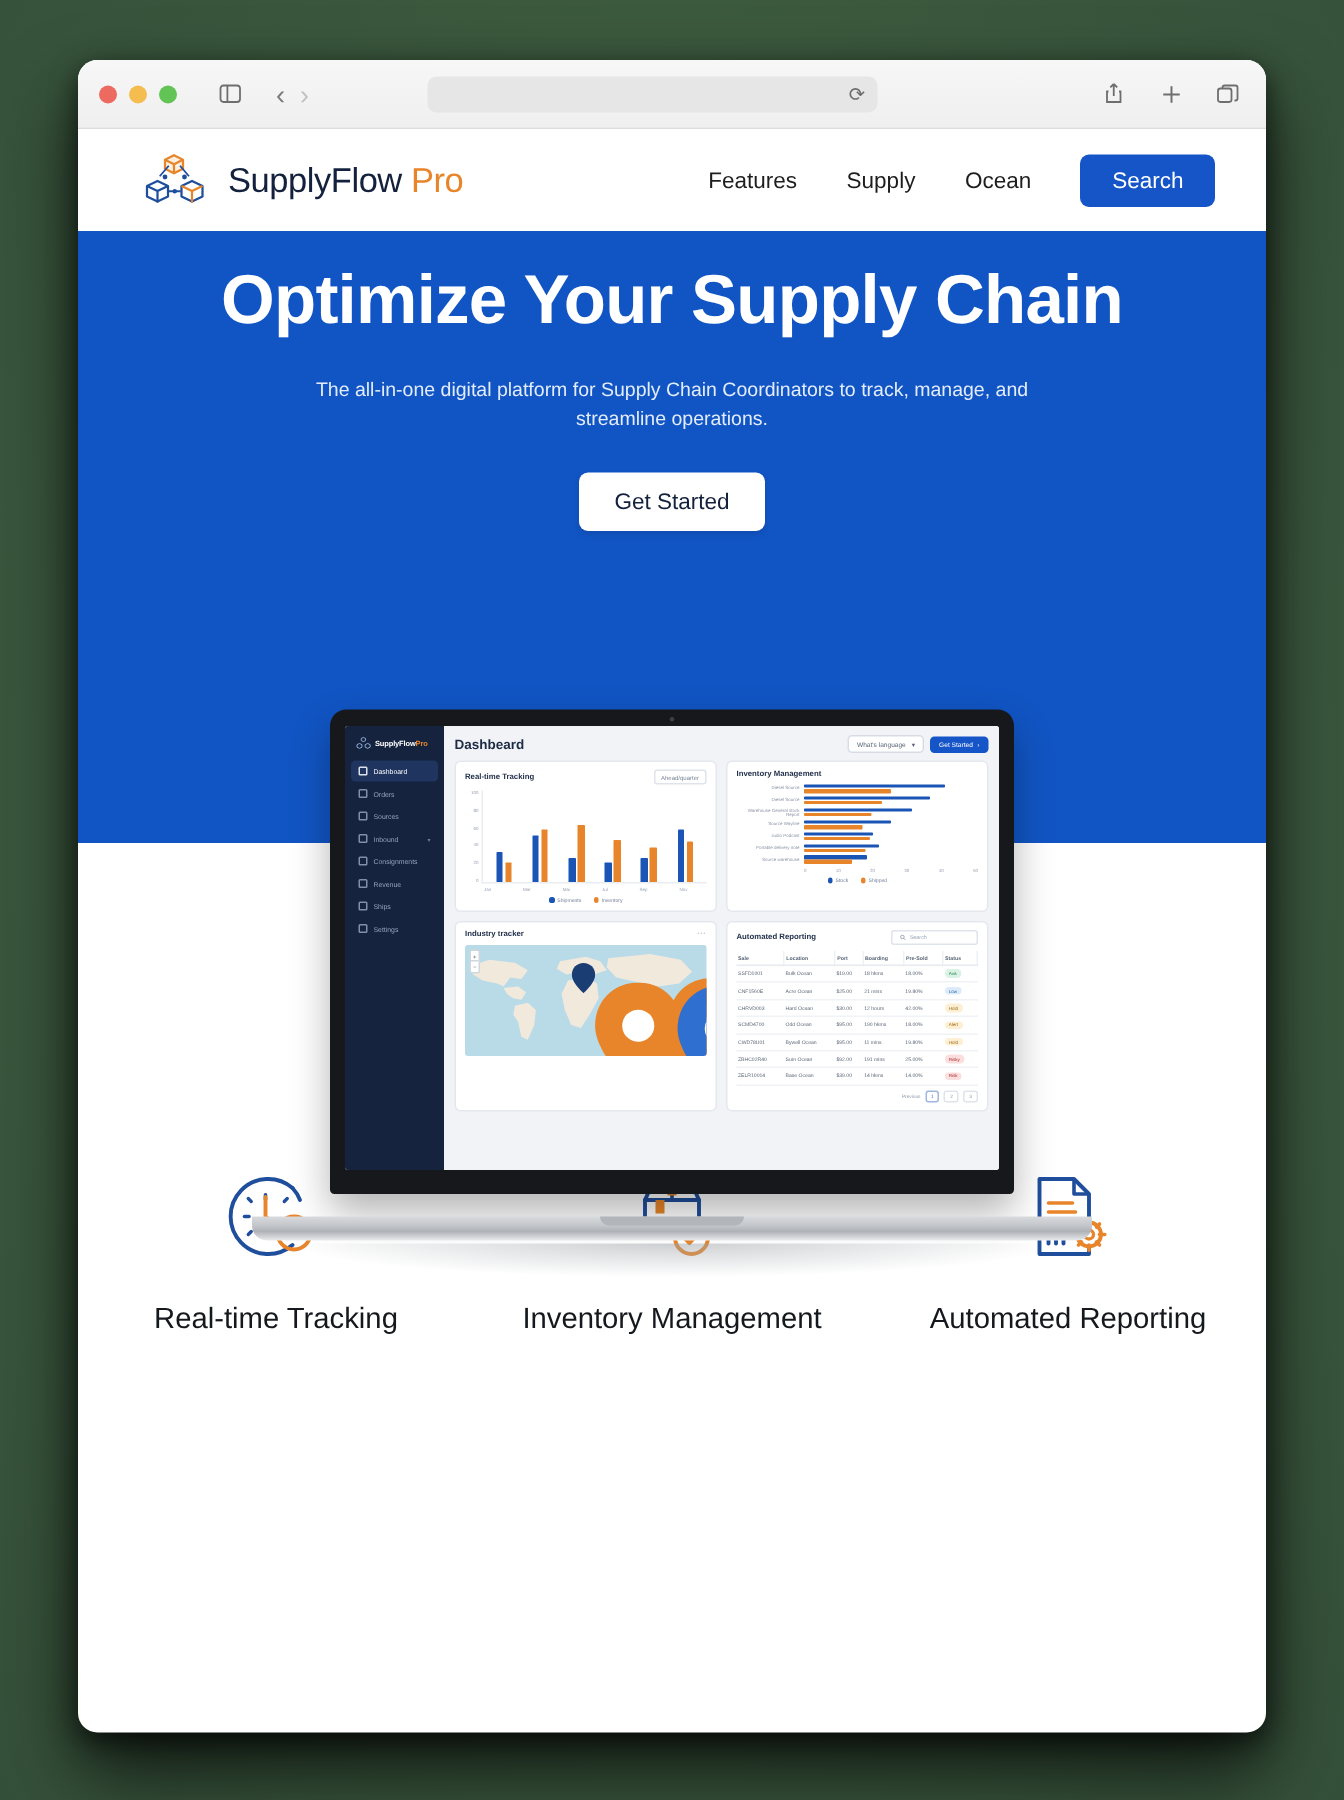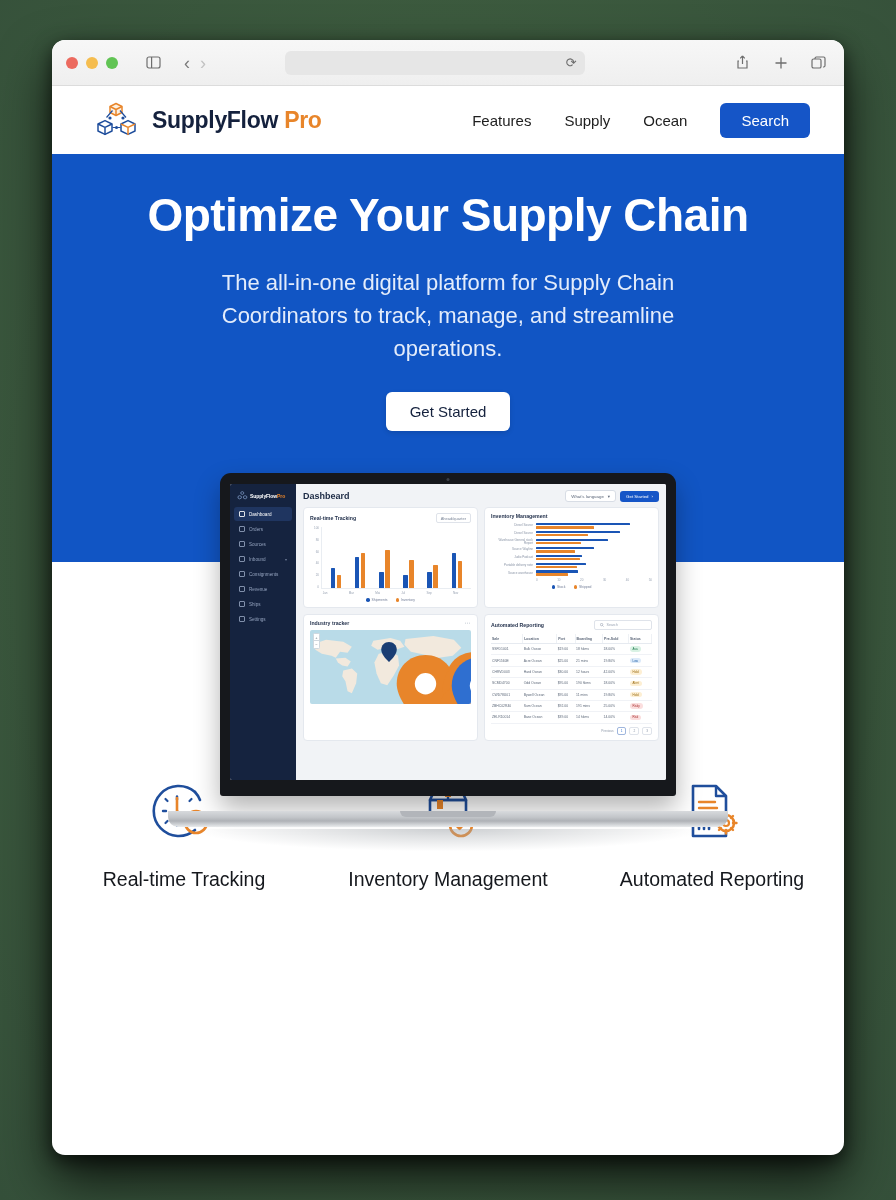--- a/index.html
+++ b/index.html
@@ -61,21 +61,21 @@
 
   
   .site-header {
     height: 68px;
     background: #fff;
     display: flex; align-items: center;
     padding: 0 34px 0 42px;
   }
   .logo-wrap { display: flex; align-items: center; gap: 12px; }
   .logo-mark { width: 46px; height: 38px; }
-  .logo-text { font-size: 23px; font-weight: bold; color: #14213d; letter-spacing: -.3px; white-space: nowrap; }
+  .logo-text { font-size: 23px; font-weight: normal; color: #14213d; letter-spacing: -.3px; white-space: nowrap; }
   .logo-text .pro { color: #e8852a; }
 
   .nav { margin-left: auto; display: flex; align-items: center; gap: 33px; }
   .nav-link { font-size: 15px; color: #1e1e1e; }
   .btn-login {
     background: #1555c7; color: #fff;
     font-size: 15px;
     padding: 9px 21px;
     border-radius: 6px;
     border: none;
@@ -91,31 +91,31 @@
     text-align: center;
   }
   .hero-curve {
     position: absolute;
     left: -14%; bottom: -148px;
     width: 128%; height: 300px;
     background: #ffffff;
     border-radius: 50% 50% 0 0 / 100% 100% 0 0;
     transform: rotate(180deg);
   }
-  .hero-inner { position: relative; z-index: 2; padding-top: 36px; }
+  .hero-inner { position: relative; z-index: 2; padding-top: 20px; }
   .hero-title {
     color: #fff;
     font-size: 46px;
     font-weight: bold;
     line-height: 1.12;
     letter-spacing: -.5px;
   }
   .hero-sub {
     color: #e3ecfb;
-    font-size: 22px;
+    font-size: 13px;
     line-height: 1.52;
     margin: 24px auto 0;
     max-width: 520px;
   }
   .btn-started {
     margin-top: 26px;
     background: #fff; color: #14213d;
     border: none;
     font-size: 15px;
     padding: 11px 24px;

